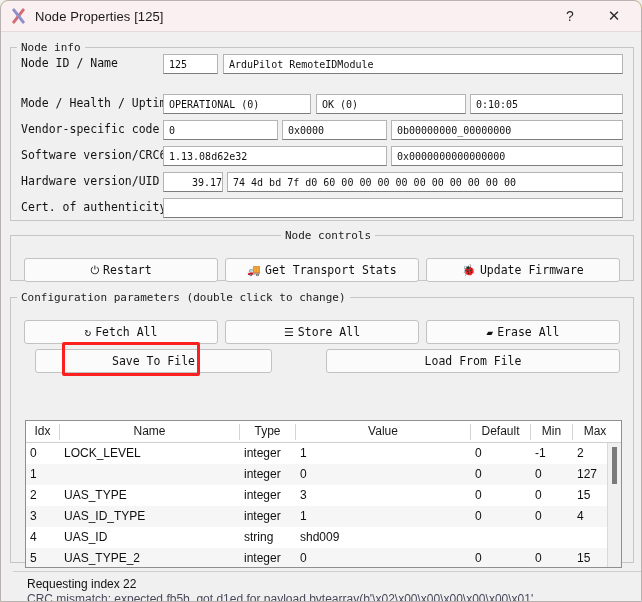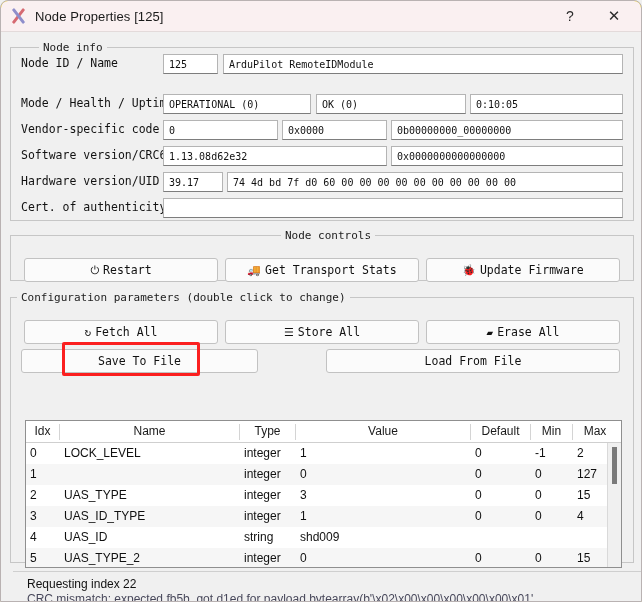--- a/index.html
+++ b/index.html
@@ -67,21 +67,21 @@
     margin: 0; padding: 0;
     border: 1px solid #c6c6c6;
     background: transparent;
   }
   fieldset.group > legend {
     font-family: "DejaVu Sans Mono", monospace;
     font-size: 11px; color: #1b1b1b;
     padding: 0 4px; margin-left: 6px;
   }
   
-  #node-info { left: 9px; top: 9px; width: 624px; height: 180px; padding-left: 22px; }
+  #node-info { left: 9px; top: 9px; width: 624px; height: 180px; }
   .row {
     position: absolute; left: 0; width: 100%;
     height: 20px;
   }
   .lbl {
     position: absolute; left: 10px; top: 2px;
     font-family: "DejaVu Sans Mono", monospace;
     font-size: 11.5px; color: #121212;
     white-space: nowrap;
   }
@@ -239,21 +239,21 @@
       </div>
 
       <div class="row" style="top:92px;">
         <span class="lbl">Software version/CRC64</span>
         <div class="fld" style="left:152px;width:224px;">1.13.08d62e32</div>
         <div class="fld" style="left:380px;width:232px;">0x0000000000000000</div>
       </div>
 
       <div class="row" style="top:118px;">
         <span class="lbl">Hardware version/UID</span>
-        <div class="fld" style="left:152px;width:60px;">39.17</div>
+        <div class="fld" style="left:152px;width:60px;text-align:right;">39.17</div>
         <div class="fld" style="left:216px;width:396px;">74 4d bd 7f d0 60 00 00 00 00 00 00 00 00 00 00</div>
       </div>
 
       <div class="row" style="top:144px;">
         <span class="lbl">Cert. of authenticity</span>
         <div class="fld" style="left:152px;width:460px;"></div>
       </div>
     </fieldset>
 
     <fieldset class="group" id="node-controls">
@@ -281,21 +281,21 @@
         <span>Fetch All</span>
       </div>
       <div class="btn" style="left:214px;top:16px;width:194px;">
         <span class="bicon">☰</span>
         <span>Store All</span>
       </div>
       <div class="btn" style="left:415px;top:16px;width:194px;">
         <span class="bicon">▰</span>
         <span>Erase All</span>
       </div>
-      <div class="btn" style="left:10px;top:45px;width:237px;text-align:right;">
+      <div class="btn" style="left:24px;top:45px;width:237px;text-align:right;">
         <span>Save To File</span>
       </div>
       <div class="btn" style="left:315px;top:45px;width:294px;">
         <span>Load From File</span>
       </div>
 
       <div id="param-table">
         <div id="param-head">
           <div class="hc" style="left:0px;width:34px;">Idx</div>
           <div class="hc" style="left:34px;width:180px;">Name</div>

